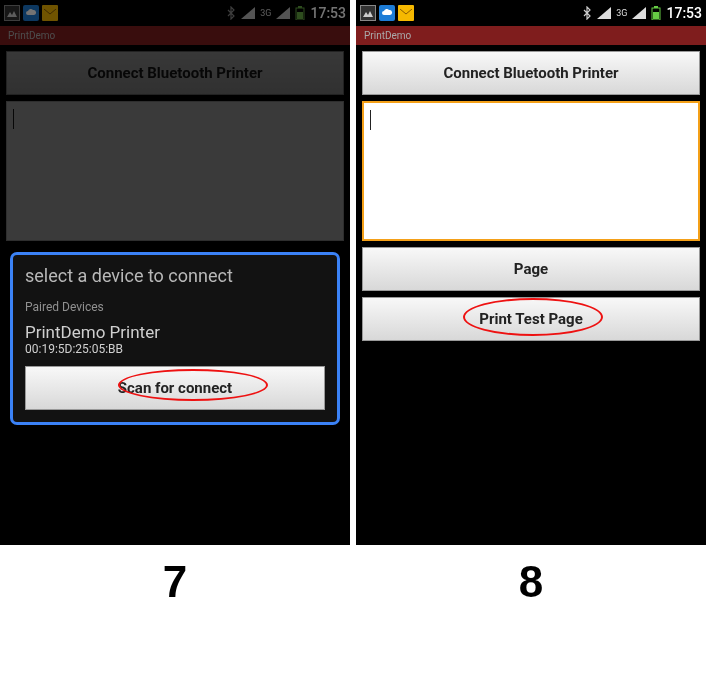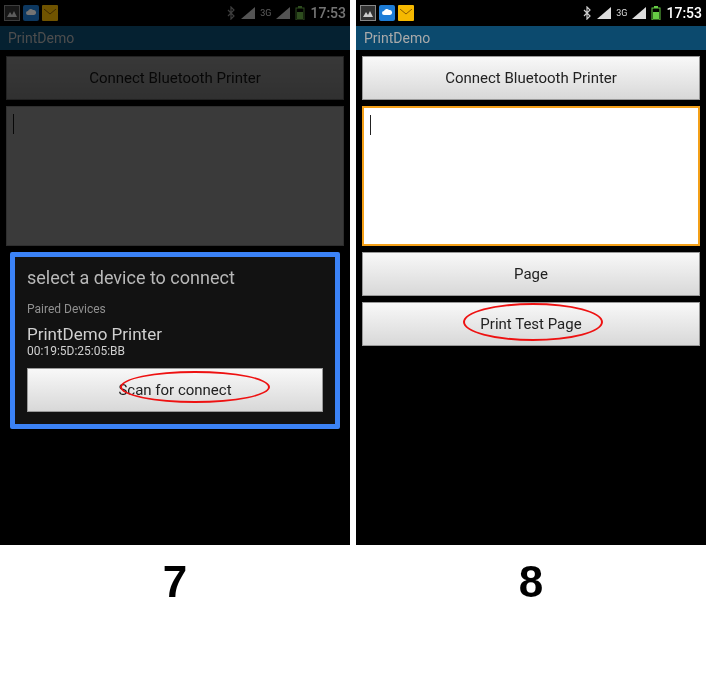--- a/index.html
+++ b/index.html
@@ -22,47 +22,47 @@
       align-items: center; font-size: 11px; padding: 0 4px;
     }
     .status-left { display: flex; gap: 3px; align-items: center; }
     .status-right { margin-left: auto; display: flex; gap: 5px; align-items: center; }
     .sq { width: 16px; height: 16px; display: inline-flex; align-items: center; justify-content: center; font-size: 10px; }
     .pic { background: #333; border: 1px solid #888; }
     .cloud { background: #1d7cd6; border-radius: 2px; }
     .mail { background: #f5b800; border-radius: 1px; }
     .clock { color: #fff; font-size: 14px; font-weight: 500; }
     .app-title {
-      background: #0c4a6e; color: #aaa; font-size: 14px; padding: 4px 8px;
+      background: #7f1d1d; color: #aaa; font-size: 10px; padding: 4px 8px;
     }
     .content {
       flex: 1; background: #000;
       padding: 6px;
       display: flex; flex-direction: column; gap: 6px;
     }
     .btn {
       background: linear-gradient(#f8f8f8, #d8d8d8);
       border: 1px solid #999; color: #222;
       text-align: center; font-size: 15px;
-      padding: 12px 3px; cursor: pointer;
+      padding: 12px 3px; cursor: pointer; font-weight: bold;
     }
     .textarea {
       height: 140px; background: #fff; border: 2px solid #f4a018;
       padding: 6px; font-size: 16px; color: #222;
     }
     .cursor {
       display: inline-block; width: 1px; height: 20px; background: #222;
       vertical-align: middle;
     }
     .dim-back {
       position: absolute; inset: 0; z-index: 0;
     }
     .modal {
       position: absolute; left: 10px; right: 10px; top: 252px;
-      background: rgba(20,20,20,.9); border: 5px solid #3b82f6; border-radius: 2px;
+      background: rgba(20,20,20,.9); border: 3px solid #3b82f6; border-radius: 7px;
       padding: 10px 12px 12px 12px;
       color: #bbb; z-index: 5;
     }
     .modal-h { font-size: 18px; color: #b8b8b8; }
     .modal-sub { font-size: 12px; color: #909090; margin-top: 14px; margin-bottom: 8px; }
     .dev { margin: 6px 0 10px 0; }
     .dev-name { font-size: 17px; color: #cfcfcf; }
     .dev-mac { font-size: 12px; color: #cfcfcf; }
     .modal .btn { width: 100%; }
     

